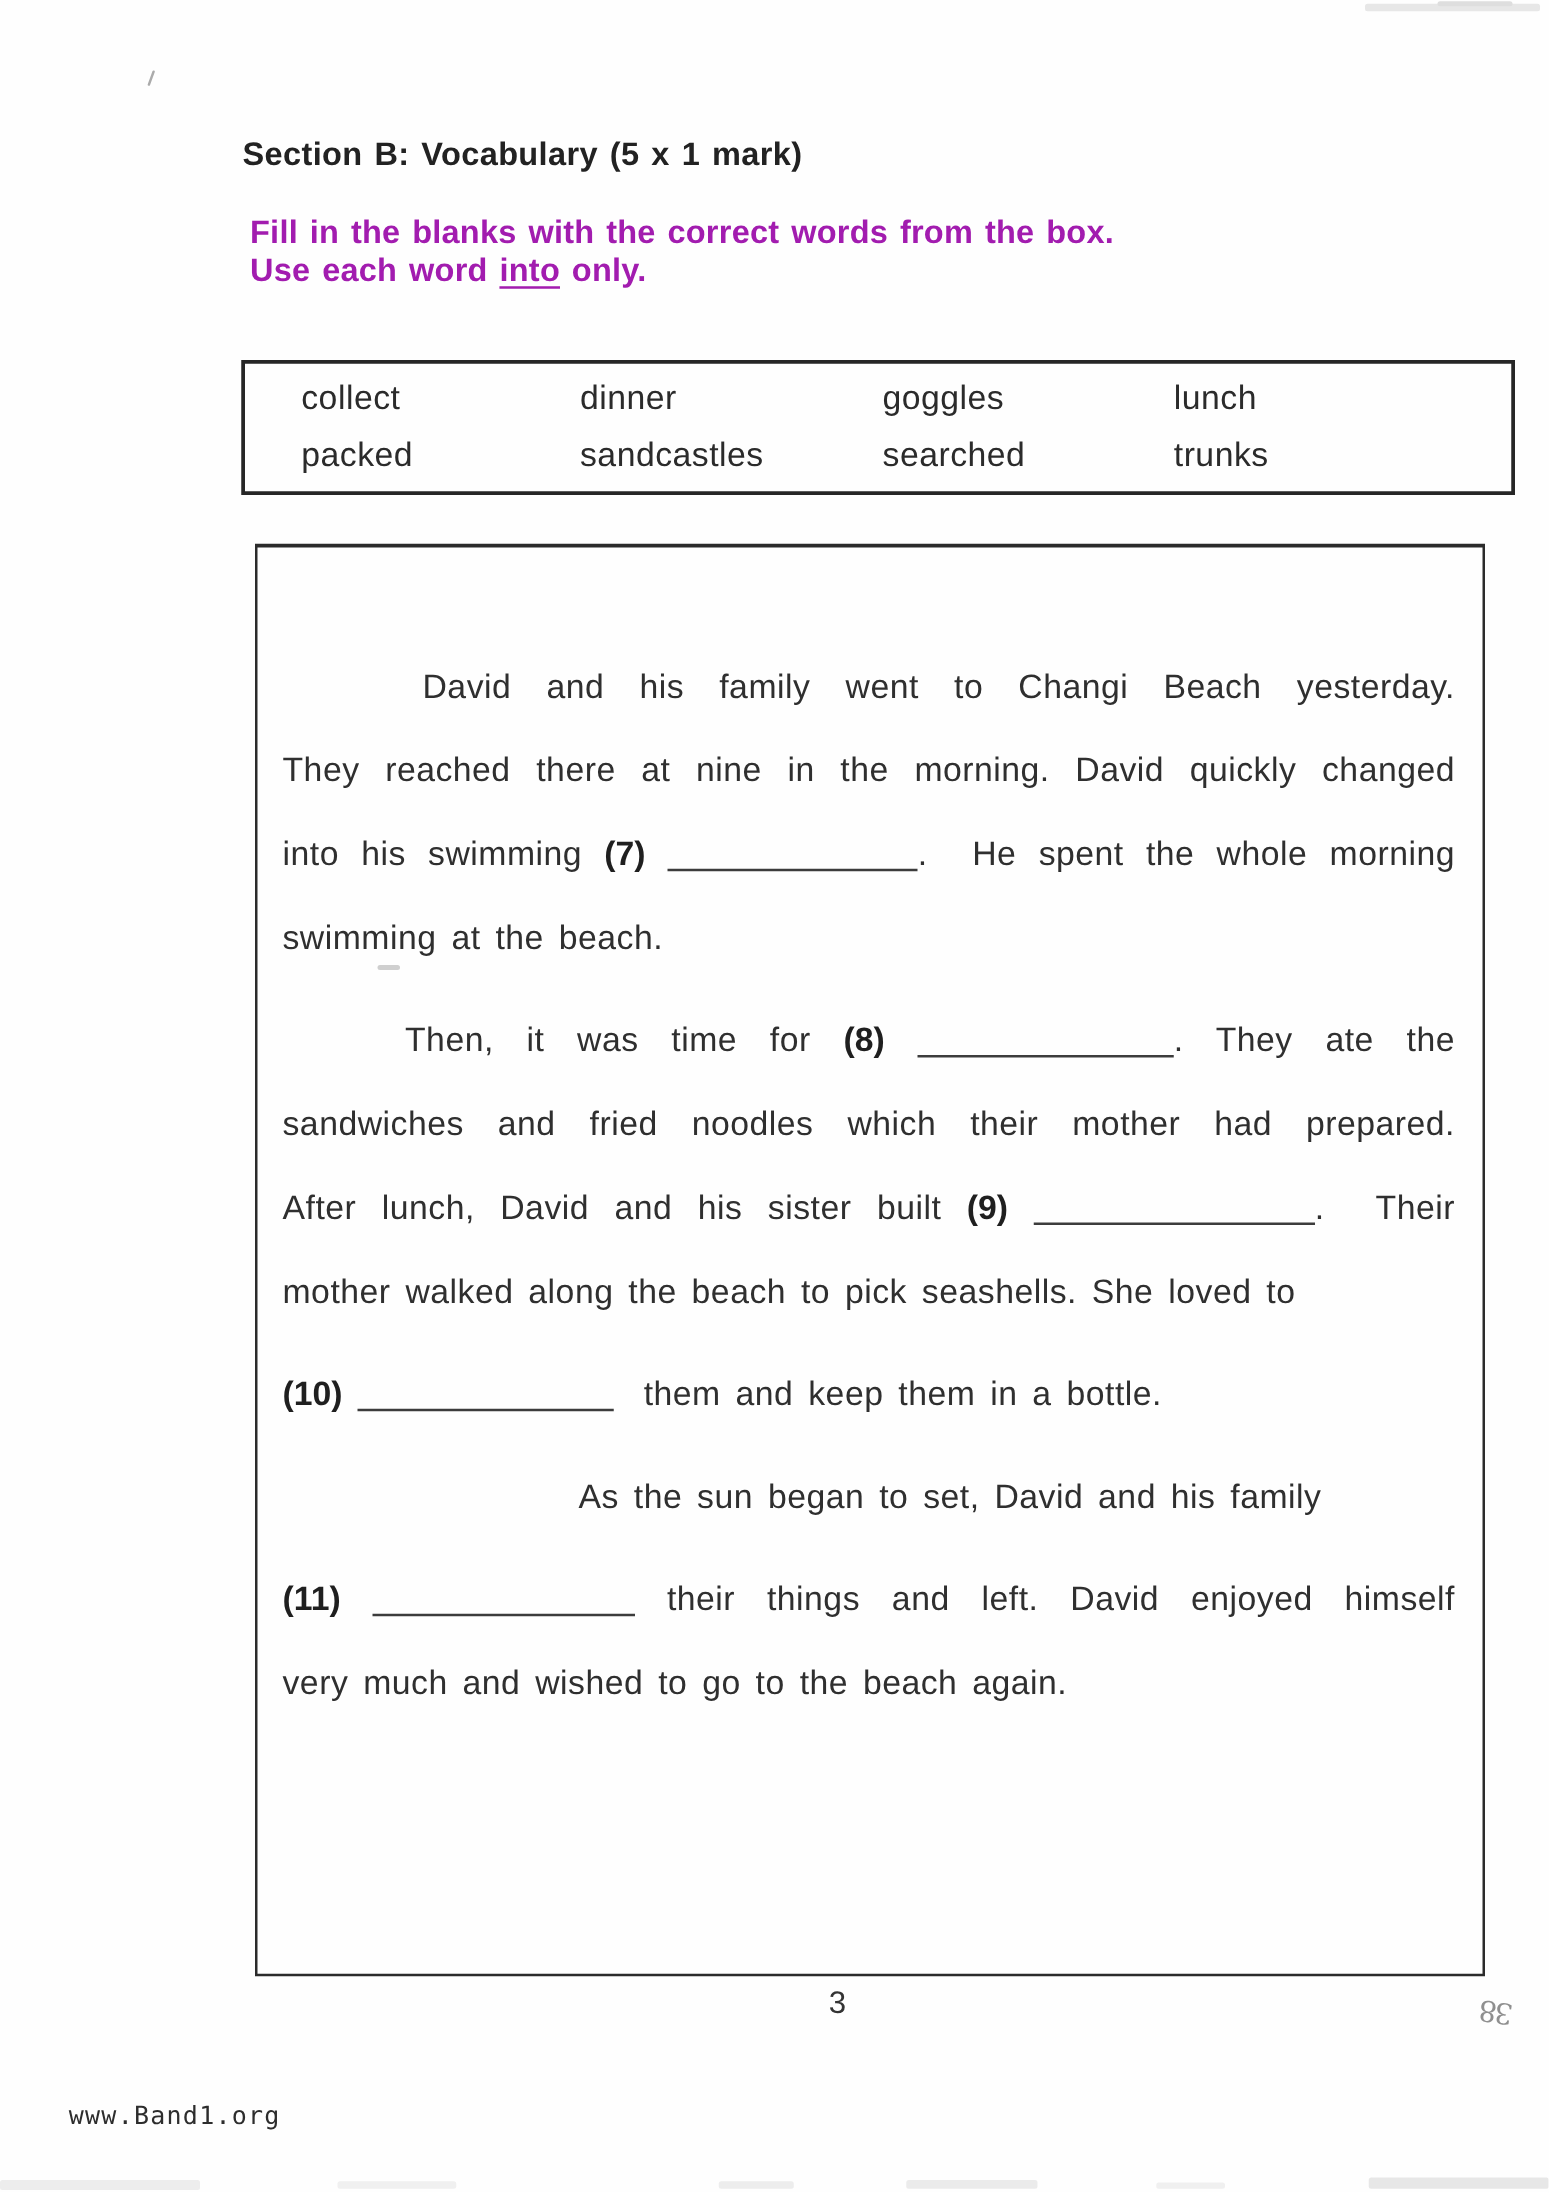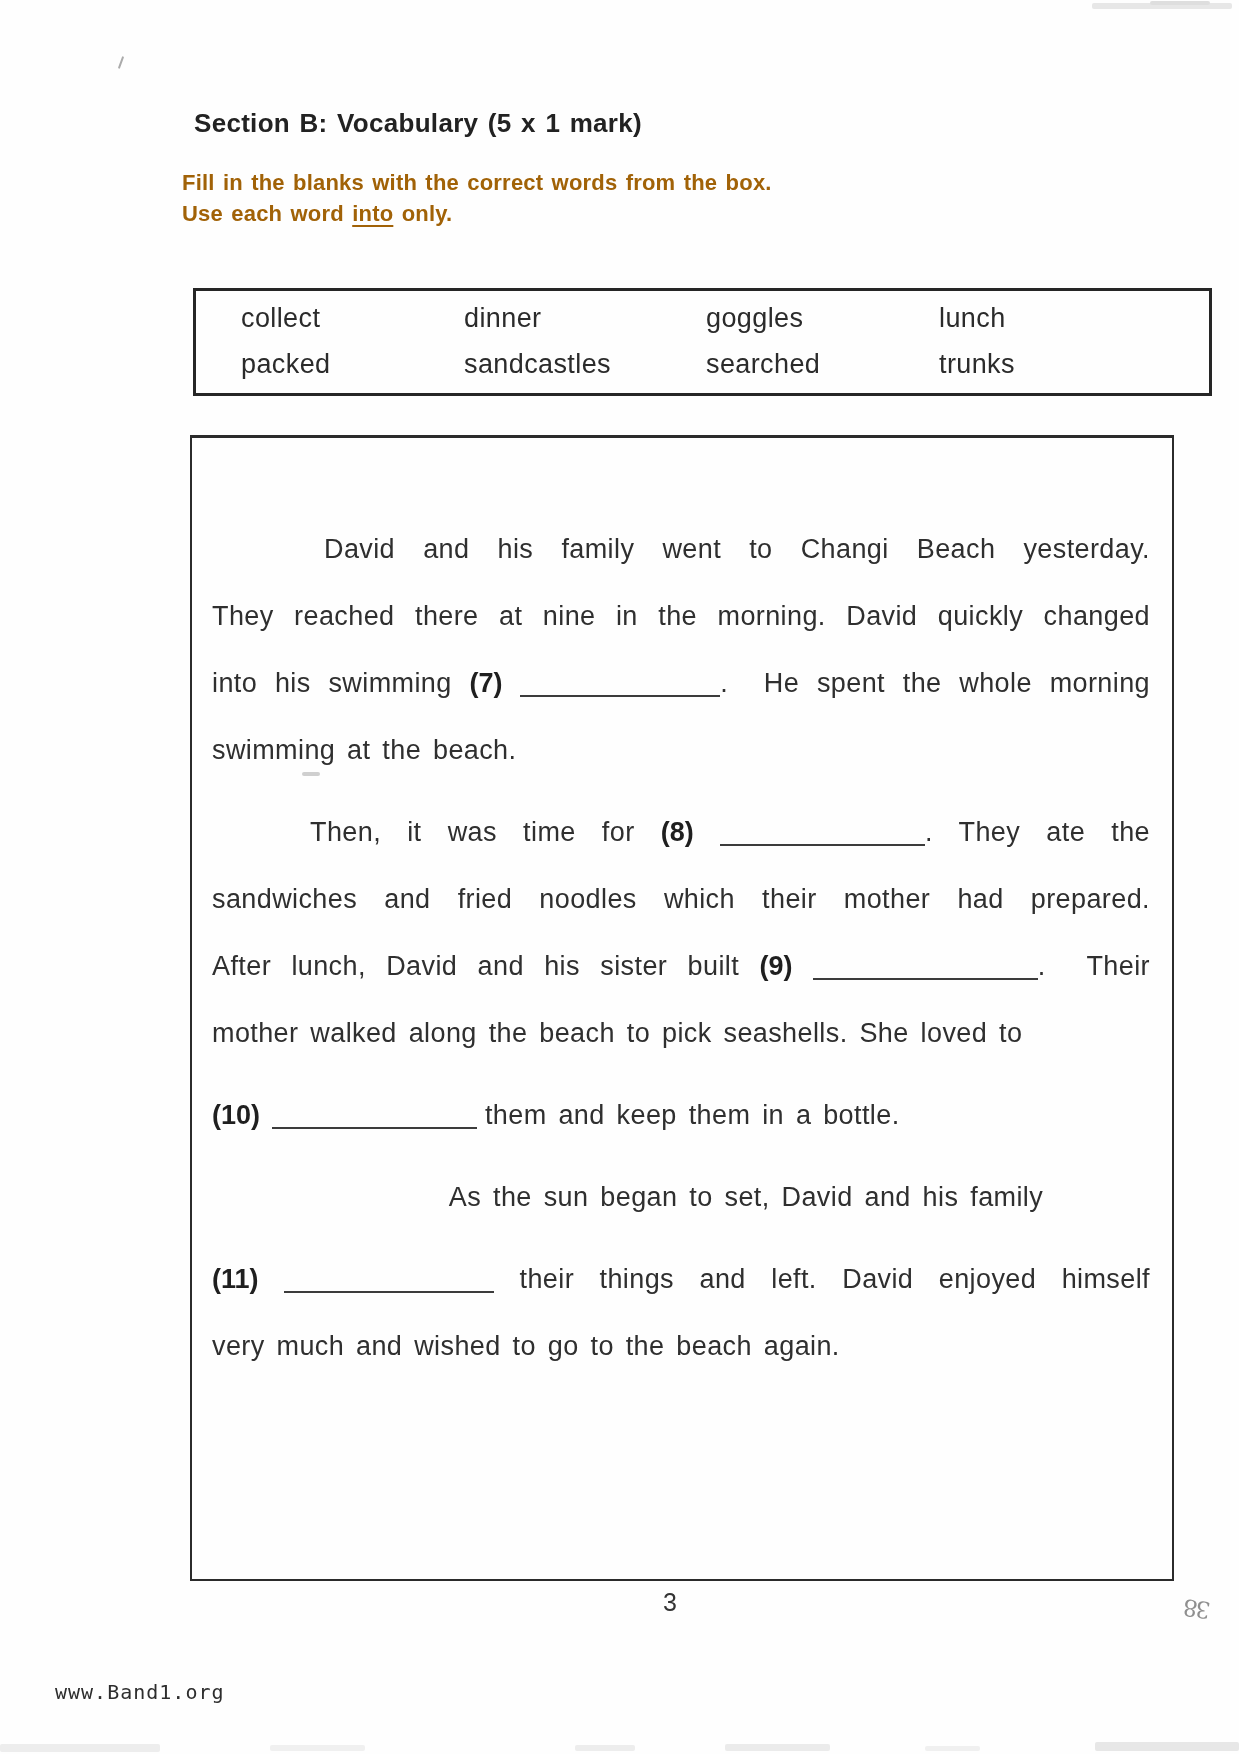--- a/index.html
+++ b/index.html
@@ -11,22 +11,22 @@
     font-family:"Liberation Sans",sans-serif;
     color:#2e2e2e;
   }
   
   .section-title{
     position:absolute;left:183px;top:108px;
     font-size:26px;font-weight:700;color:#222;
     letter-spacing:.3px;word-spacing:2px;margin-left:11px;
   }
   .instr{
-    position:absolute;left:182px;
-    font-size:22px;font-weight:700;color:#a16207;
+    position:absolute;left:200px;
+    font-size:26px;font-weight:700;color:#a21caf;
     letter-spacing:.2px;word-spacing:2px;
   }
   .instr1{top:170px;}
   .instr2{top:201px;}
   .uline{text-decoration:underline;text-decoration-thickness:2px;text-underline-offset:4px;}
   
   .word-box{
     position:absolute;left:193px;top:288px;
     width:968px;height:98px;
     border:3px solid #262626;
@@ -35,21 +35,21 @@
     grid-auto-rows:46px;
     padding:4px 0 0 45px;
     box-sizing:content-box;
   }
   .word-box .cell{
     font-size:27px;color:#2b2b2b;
     line-height:46px;letter-spacing:.4px;
   }
   
   .passage-box{
-    position:absolute;left:190px;top:435px;
+    position:absolute;left:204px;top:435px;
     width:938px;height:1063px;
     border:2px solid #2b2b2b;
     border-top-width:3px;
     padding:78px 22px 0 20px;
   }
   .pline{
     font-size:27px;color:#2f2f2f;
     line-height:67px;height:67px;
     letter-spacing:.4px;word-spacing:4px;
     overflow:visible;
@@ -59,21 +59,21 @@
   .ind2{padding-left:98px;}
   .ind3{padding-left:130px;text-align:center;}
   .gap-top{margin-top:15px;}
   .pline b{font-weight:700;color:#1f1f1f;letter-spacing:0;}
   .blank{
     display:inline-block;height:2px;
     border-bottom:2px solid #3c3c3c;
     vertical-align:-5px;
   }
   .b7{width:200px}.b8{width:205px}.b9{width:225px}.b10{width:205px}.b11{width:210px}
-  .gap-left{margin-left:8px;}
+  .gap-left{margin-left:24px;}
   
   .page-number{
     position:absolute;left:188px;top:1588px;width:964px;
     text-align:center;font-size:25px;color:#333;
   }
   .hand-mark{
     position:absolute;left:1185px;top:1596px;
     font-size:23px;color:#8f8f8f;
     transform:rotate(188deg);
     font-family:"DejaVu Serif",serif;

